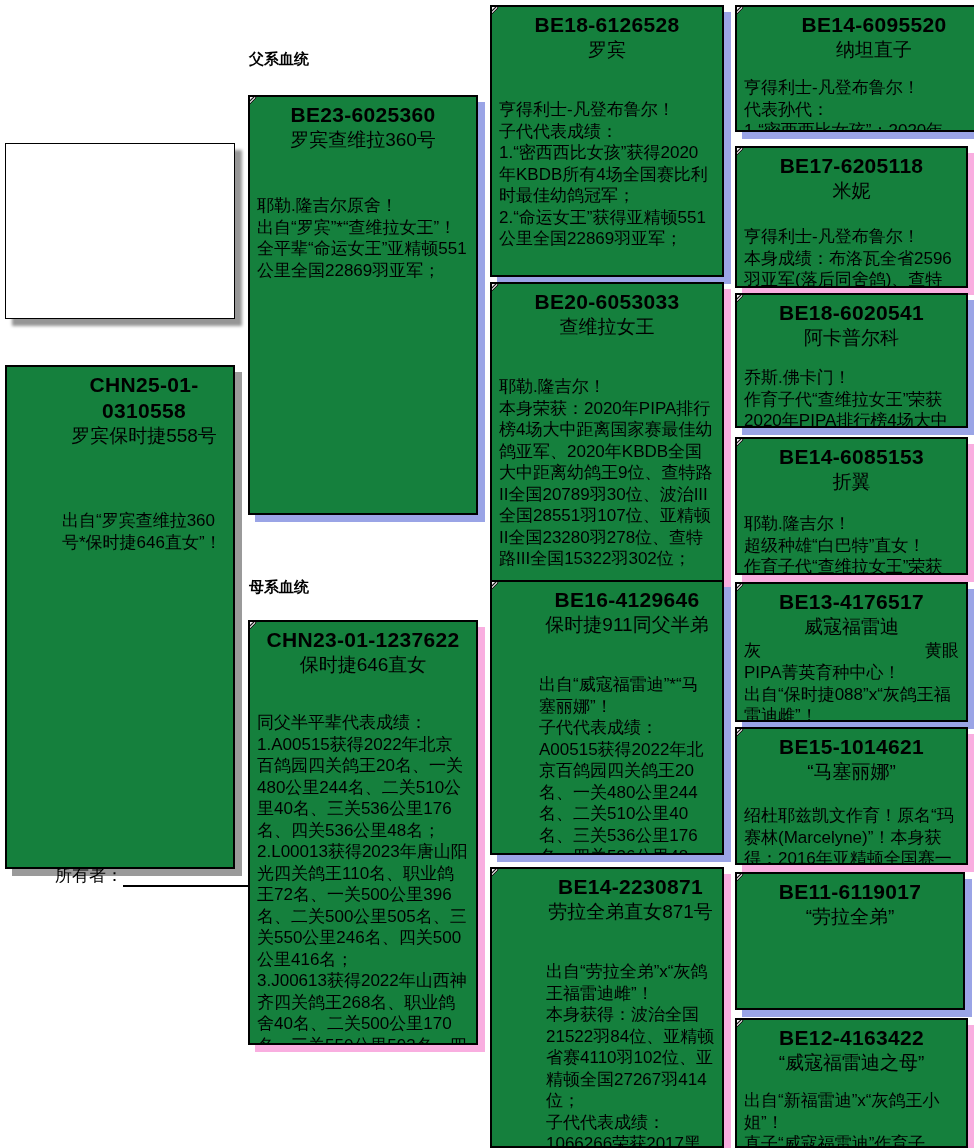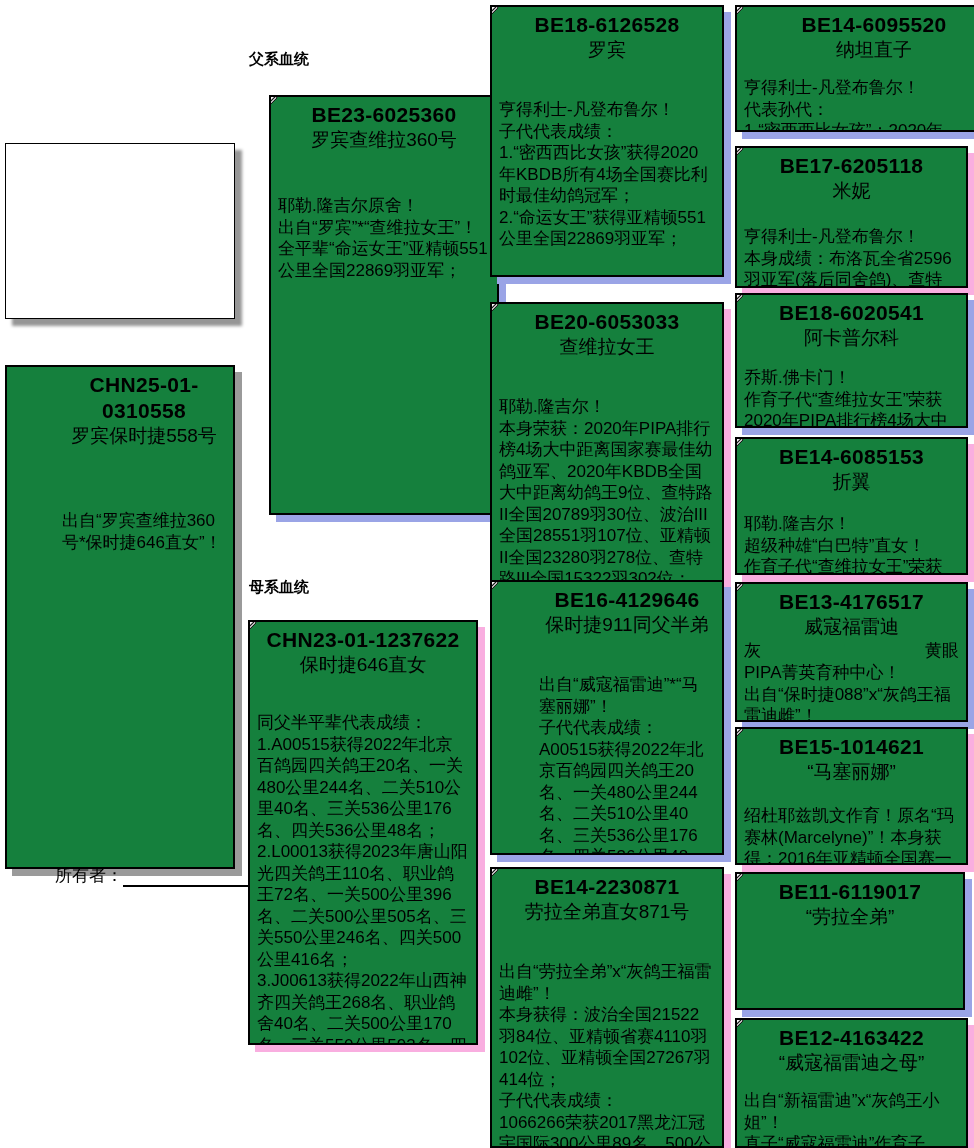--- a/index.html
+++ b/index.html
@@ -26,30 +26,30 @@
   #subject-box .pbody{margin-top:62px;}
 
   #owner-line{position:absolute;left:55px;top:864px;font-size:17px;}
   #owner-blank{display:inline-block;width:128px;border-bottom:2px solid #000;height:17px;vertical-align:bottom;}
 
   .branch-label{position:absolute;font-size:15px;font-weight:bold;}
   #label-paternal{left:249px;top:50px;}
   #label-maternal{left:249px;top:578px;}
 
   
-  #box-be23-6025360{left:248px;top:95px;width:230px;height:420px;margin-left:21px;}
+  #box-be23-6025360{left:248px;top:95px;width:230px;height:420px;}
   #box-be23-6025360 .pbody{margin-top:42px;}
   #box-chn23-01-1237622{left:248px;top:620px;width:230px;height:425px;}
   #box-chn23-01-1237622 .pbody{margin-top:34px;}
 
   
   #box-be18-6126528{left:490px;top:5px;width:234px;height:272px;}
-  #box-be20-6053033{left:490px;top:302px;width:234px;height:346px;}
+  #box-be20-6053033{left:490px;top:282px;width:234px;height:346px;}
   #box-be16-4129646{left:490px;top:580px;width:234px;height:275px;padding-left:40px;}
-  #box-be14-2230871{left:490px;top:867px;width:234px;height:281px;}
+  #box-be14-2230871{left:490px;top:867px;width:234px;height:281px;padding-left:47px;}
 
   
   #box-be14-6095520{left:735px;top:5px;width:278px;height:127px;}
   #box-be14-6095520 .pbody{margin-top:14px;}
   #box-be17-6205118{left:735px;top:146px;width:233px;height:142px;}
   #box-be17-6205118 .pbody{margin-top:22px;}
   #box-be18-6020541{left:735px;top:293px;width:233px;height:135px;}
   #box-be18-6020541 .pbody{margin-top:16px;}
   #box-be14-6085153{left:735px;top:437px;width:233px;height:138px;}
   #box-be14-6085153 .pbody{margin-top:18px;}

